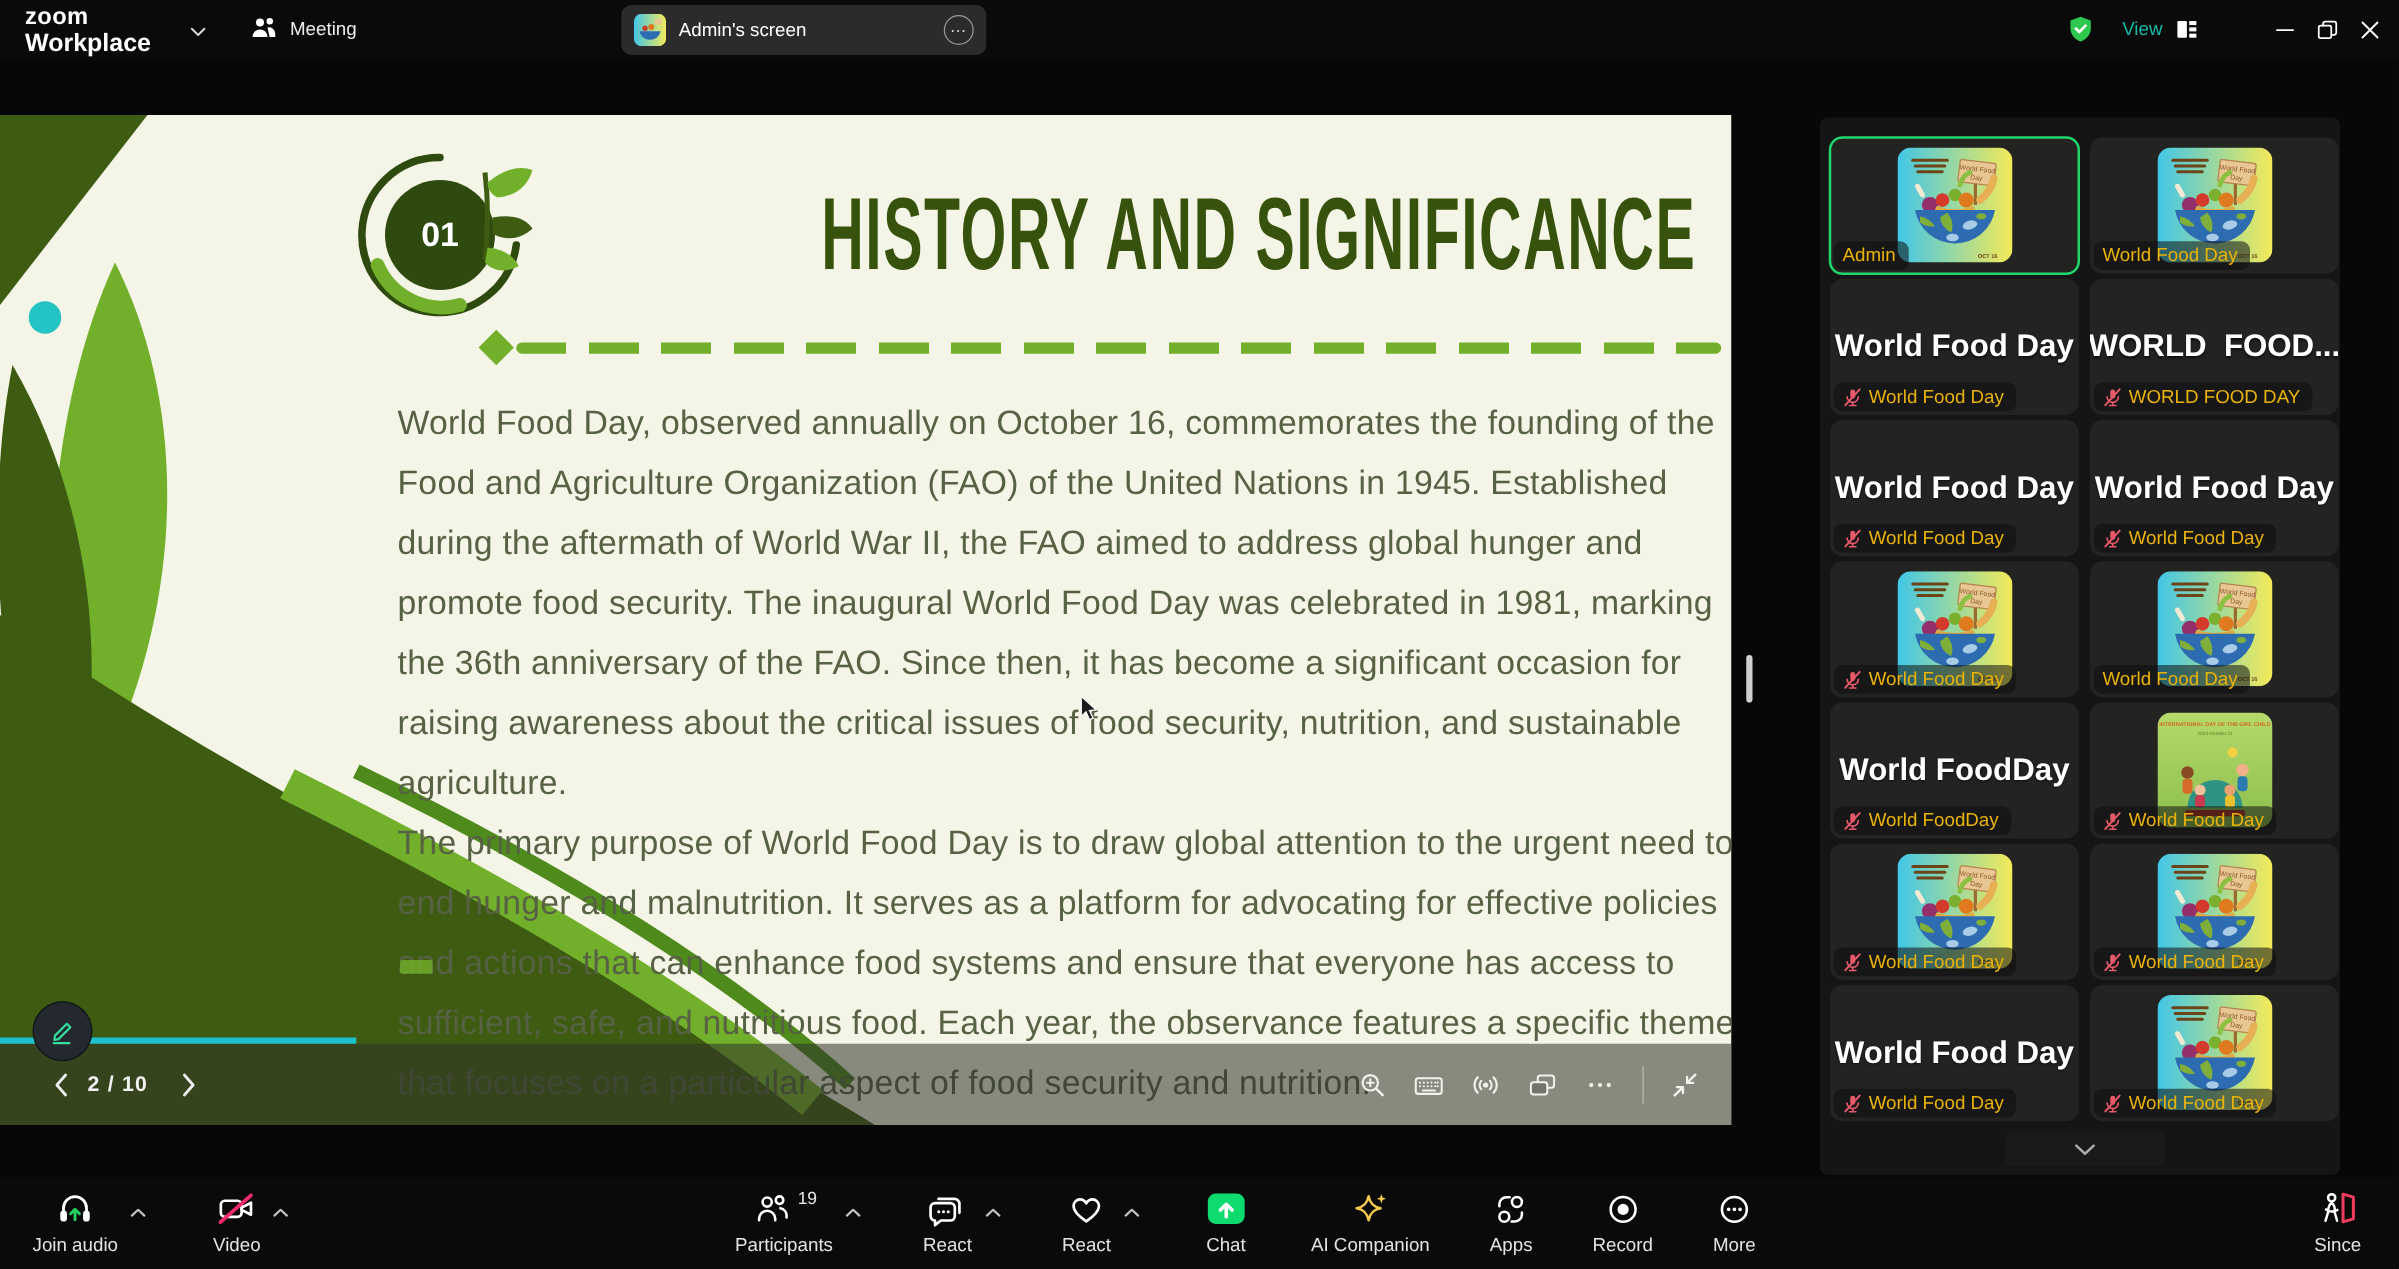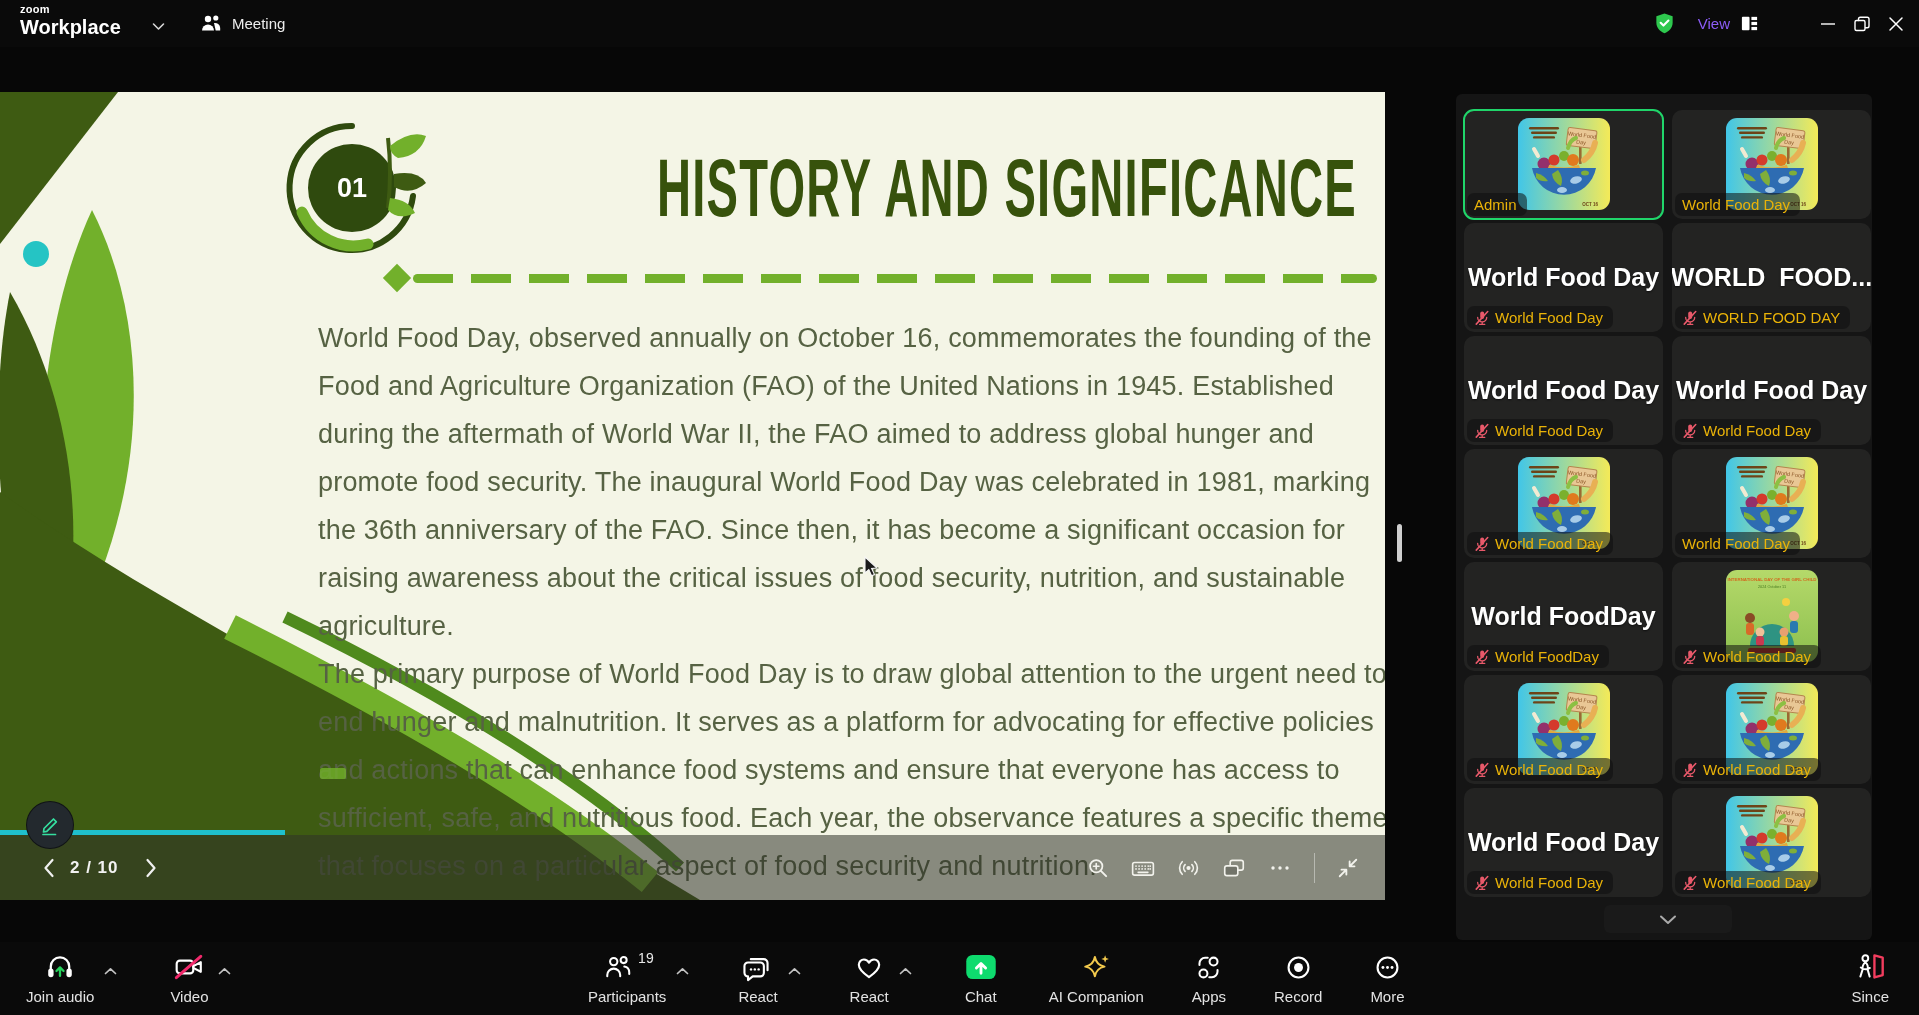--- a/index.html
+++ b/index.html
@@ -1,30 +1,30 @@
 <!DOCTYPE html>
 <html><head>
 <meta charset="utf-8">
 <style>
   html,body{margin:0;padding:0;background:#000;font-family:"Liberation Sans",sans-serif;}
   #stage{position:relative;width:1919px;height:1015px;background:#070707;overflow:hidden;}
 
   
   #titlebar{position:absolute;left:0;top:0;width:1919px;height:47px;background:#0a0a0a;}
   .logo{position:absolute;left:20px;top:4px;color:#fff;line-height:1;}
-  .logo .lg-top{font-size:11px;font-weight:bold;letter-spacing:.3px;}
+  .logo .lg-top{font-size:19px;font-weight:bold;letter-spacing:.3px;}
   .logo .lg-bot{font-size:20px;font-weight:bold;margin-top:2px;}
   .logo-caret{position:absolute;left:152px;top:17px;cursor:pointer;}
   .meeting-tab{position:absolute;left:200px;top:0;height:47px;display:flex;align-items:center;gap:10px;color:#ededed;font-size:15px;cursor:pointer;}
   .screen-tab{position:absolute;left:497px;top:4px;width:292px;height:40px;background:#2b2b2b;border-radius:8px;display:flex;align-items:center;padding:0 10px;box-sizing:border-box;cursor:pointer;}
   .screen-tab .thumb{width:26px;height:26px;border-radius:6px;overflow:hidden;flex:0 0 auto;}
   .screen-tab .st-label{flex:1;margin-left:10px;color:#fff;font-size:15px;white-space:nowrap;}
   .tab-more{width:24px;height:24px;border:1.4px solid #9a9a9a;border-radius:50%;color:#cfcfcf;display:flex;align-items:center;justify-content:center;font-size:13px;letter-spacing:1px;box-sizing:border-box;}
   .tb-right{position:absolute;right:0;top:0;height:47px;display:flex;align-items:center;}
-  .tb-right .view-label{color:#8b5cf6;font-size:15px;margin:0 10px 0 22px;}
+  .tb-right .view-label{color:#14b8a6;font-size:15px;margin:0 10px 0 22px;}
   .win-btn{width:34px;height:34px;display:flex;align-items:center;justify-content:center;cursor:pointer;}
   .sp52{width:52px;}
 
   
   #slide{position:absolute;left:0;top:92px;width:1385px;height:808px;background:#f4f5e6;overflow:hidden;}
   #decor{position:absolute;left:0;top:0;}
   #emblem{position:absolute;left:280px;top:18px;}
   .slide-title{position:absolute;top:52px;right:28px;font-size:76px;font-weight:bold;color:#37520c;letter-spacing:2px;transform:scaleX(.62) scaleY(1.08);transform-origin:100% 50%;white-space:nowrap;}
   .divider{position:absolute;left:413px;top:182px;width:964px;height:9px;border-radius:5px;background:repeating-linear-gradient(90deg,#72b02b 0 40px,rgba(0,0,0,0) 40px 58px);}
   .divider .diamond{position:absolute;left:-26px;top:-6px;width:20px;height:20px;background:#72b02b;transform:rotate(45deg);}
@@ -84,20 +84,37 @@
           <path d="M1.5 2 l5 5 5-5" stroke="#d8d8d8" stroke-width="1.6" stroke-linecap="round" stroke-linejoin="round" fill="none"></path>
         </svg></span>
     <div class="meeting-tab">
       <span><svg width="22" height="19" viewBox="0 0 22 19">
             <circle cx="8" cy="6" r="3.2" fill="#fff"></circle>
             <path d="M2 17.5 a6 6 0 0 1 12 0 z" fill="#fff"></path>
             <circle cx="15.8" cy="5" r="2.6" fill="#fff"></circle>
             <path d="M14 10 a5.2 5.2 0 0 1 6.2 5 v2.5 h-4.5" fill="#fff"></path>
           </svg></span>
       <span>Meeting</span>
+    </div>
+    <div class="screen-tab">
+      <span class="thumb"><svg width="26" height="26" viewBox="0 0 26 26">
+            <defs>
+              <linearGradient id="mpg" x1="0" y1="0" x2="1" y2="0">
+                <stop offset="0" stop-color="#41c6e8"></stop>
+                <stop offset="1" stop-color="#f4ea58"></stop>
+              </linearGradient>
+            </defs>
+            <rect width="26" height="26" rx="6" fill="url(#mpg)"></rect>
+            <path d="M4.5 14 a8.7 8.7 0 0 0 17 0 z" fill="#2e6cb2"></path>
+            <circle cx="9" cy="11.5" r="2.2" fill="#c8432e"></circle>
+            <circle cx="14" cy="10.5" r="2.4" fill="#e07a1e"></circle>
+            <rect x="16.5" y="4" width="6" height="4.5" rx="1" fill="#e9c795"></rect>
+          </svg></span>
+      <span class="st-label">Admin's screen</span>
+      <span class="tab-more">⋯</span>
     </div>
     <div class="tb-right">
       <span style="display:flex;">
           <svg width="23" height="23" viewBox="0 0 24 24">
             <path d="M12 1.5 L20.5 4.5 V11 c0 5.5 -3.8 9.4 -8.5 11.1 C7.3 20.4 3.5 16.5 3.5 11 V4.5 Z" fill="#2ec84e"></path>
             <path d="M8 11.3 l2.9 2.9 5.2 -5.3" stroke="#fff" stroke-width="2.2" stroke-linecap="round" stroke-linejoin="round" fill="none"></path>
           </svg>
         </span>
       <span class="view-label">View</span>
       <span style="display:flex;">

